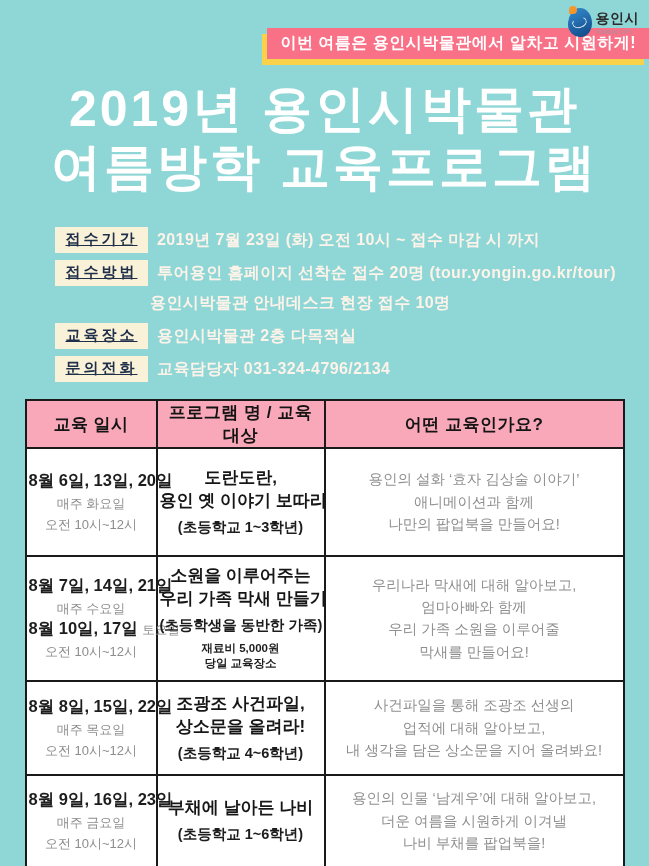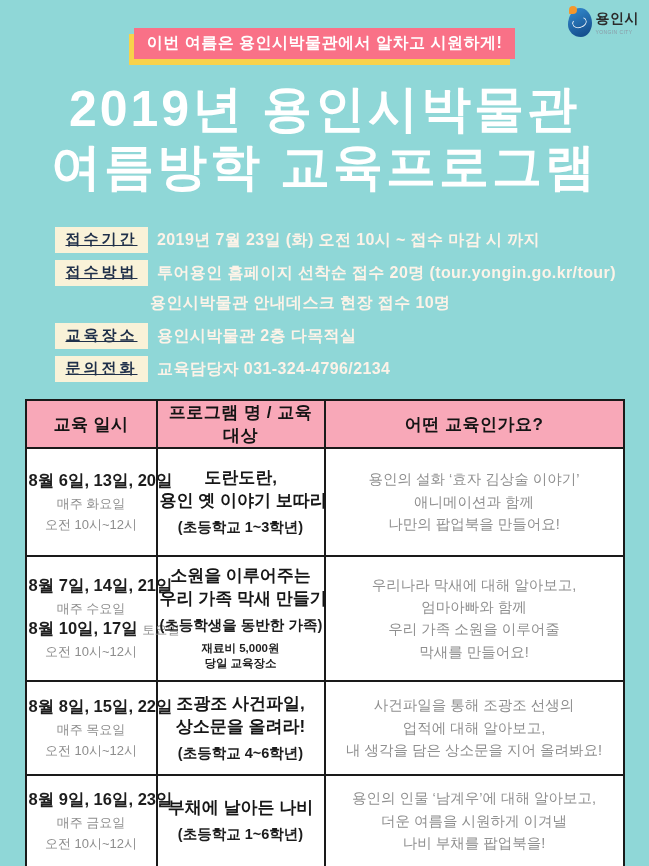--- a/index.html
+++ b/index.html
@@ -24,21 +24,21 @@
     border-top-color:transparent; transform:rotate(-18deg);
   }
   .logo-dot {
     position:absolute; top:-2px; left:1px; width:8px; height:8px;
     background:var(--logo-orange,#f5972c); border-radius:50% 50% 50% 10%;
   }
   .logo-text { font-size:14px; font-weight:700; color:var(--logo-text,#2b2b2b); letter-spacing:.5px; }
   .logo-sub { font-size:5px; color:var(--logo-sub,#8a9aa5); letter-spacing:.4px; margin-top:1px; }
 
   
-  .banner-row { display:flex; justify-content:center; padding-top:28px; }
+  .banner-row { display:flex; justify-content:flex-end; padding-top:28px; }
   .banner {
     background:var(--banner-pink,#f97187);
     box-shadow:-5px 6px 0 var(--banner-yellow,#f8d24b);
     padding:5px 13px;
   }
   .banner span { color:#ffffff; font-size:16px; font-weight:700; letter-spacing:.5px; white-space:nowrap; }
 
   
   .title { margin-top:21px; text-align:center; }
   .title-line {

